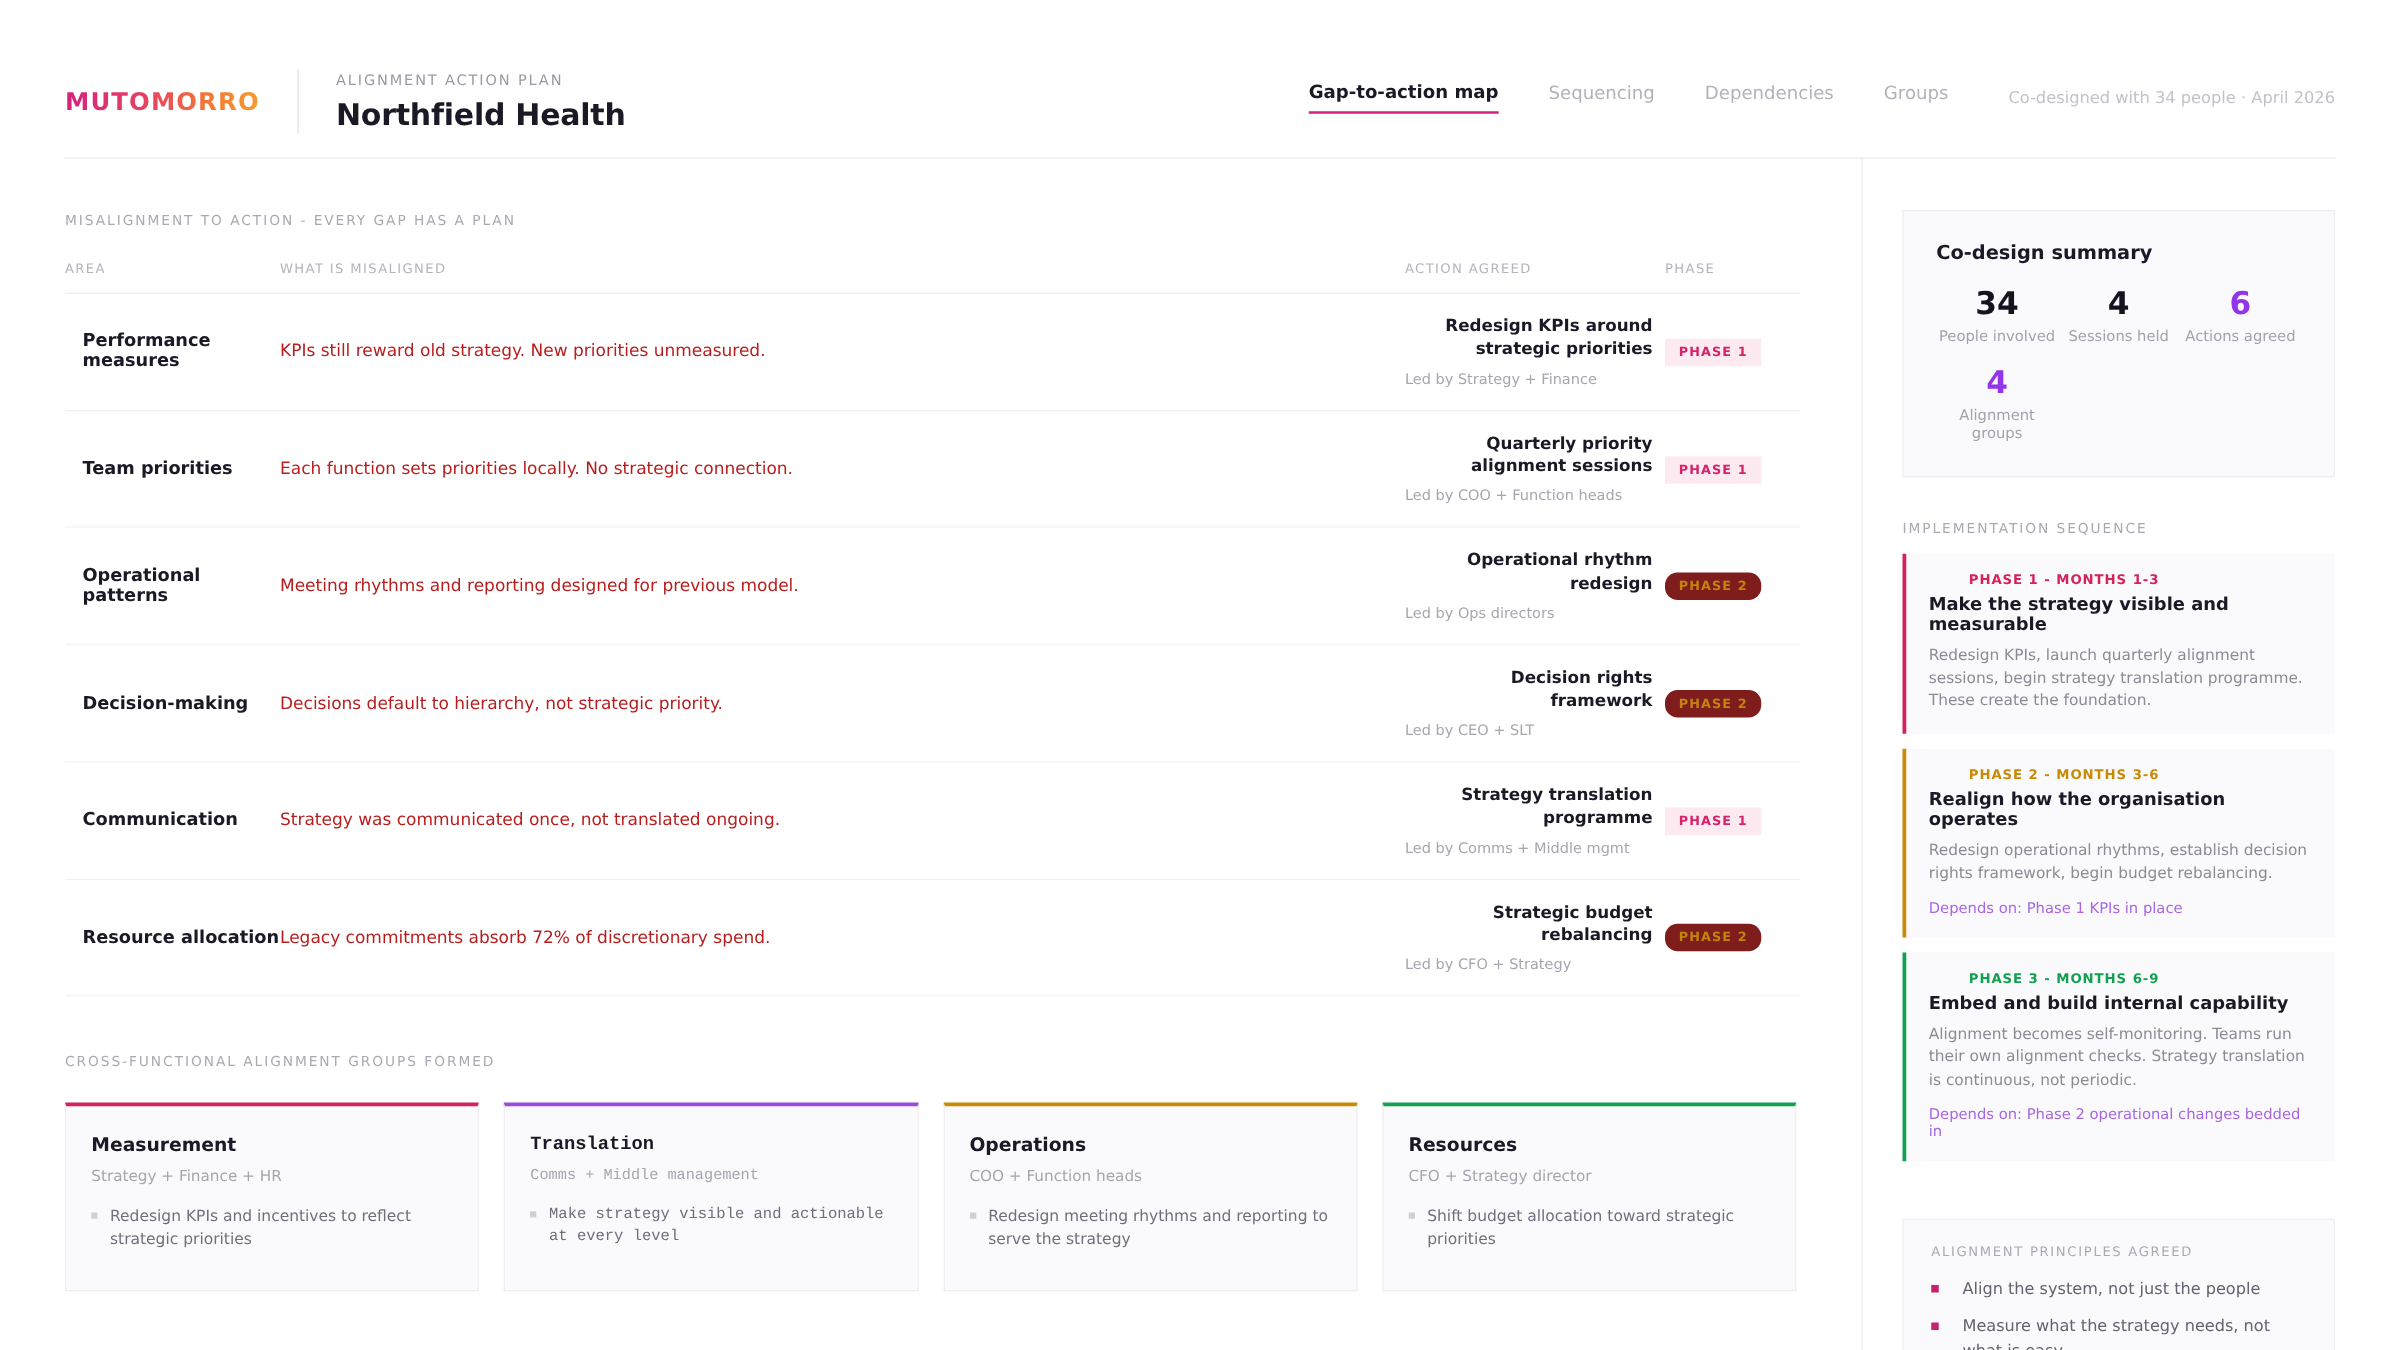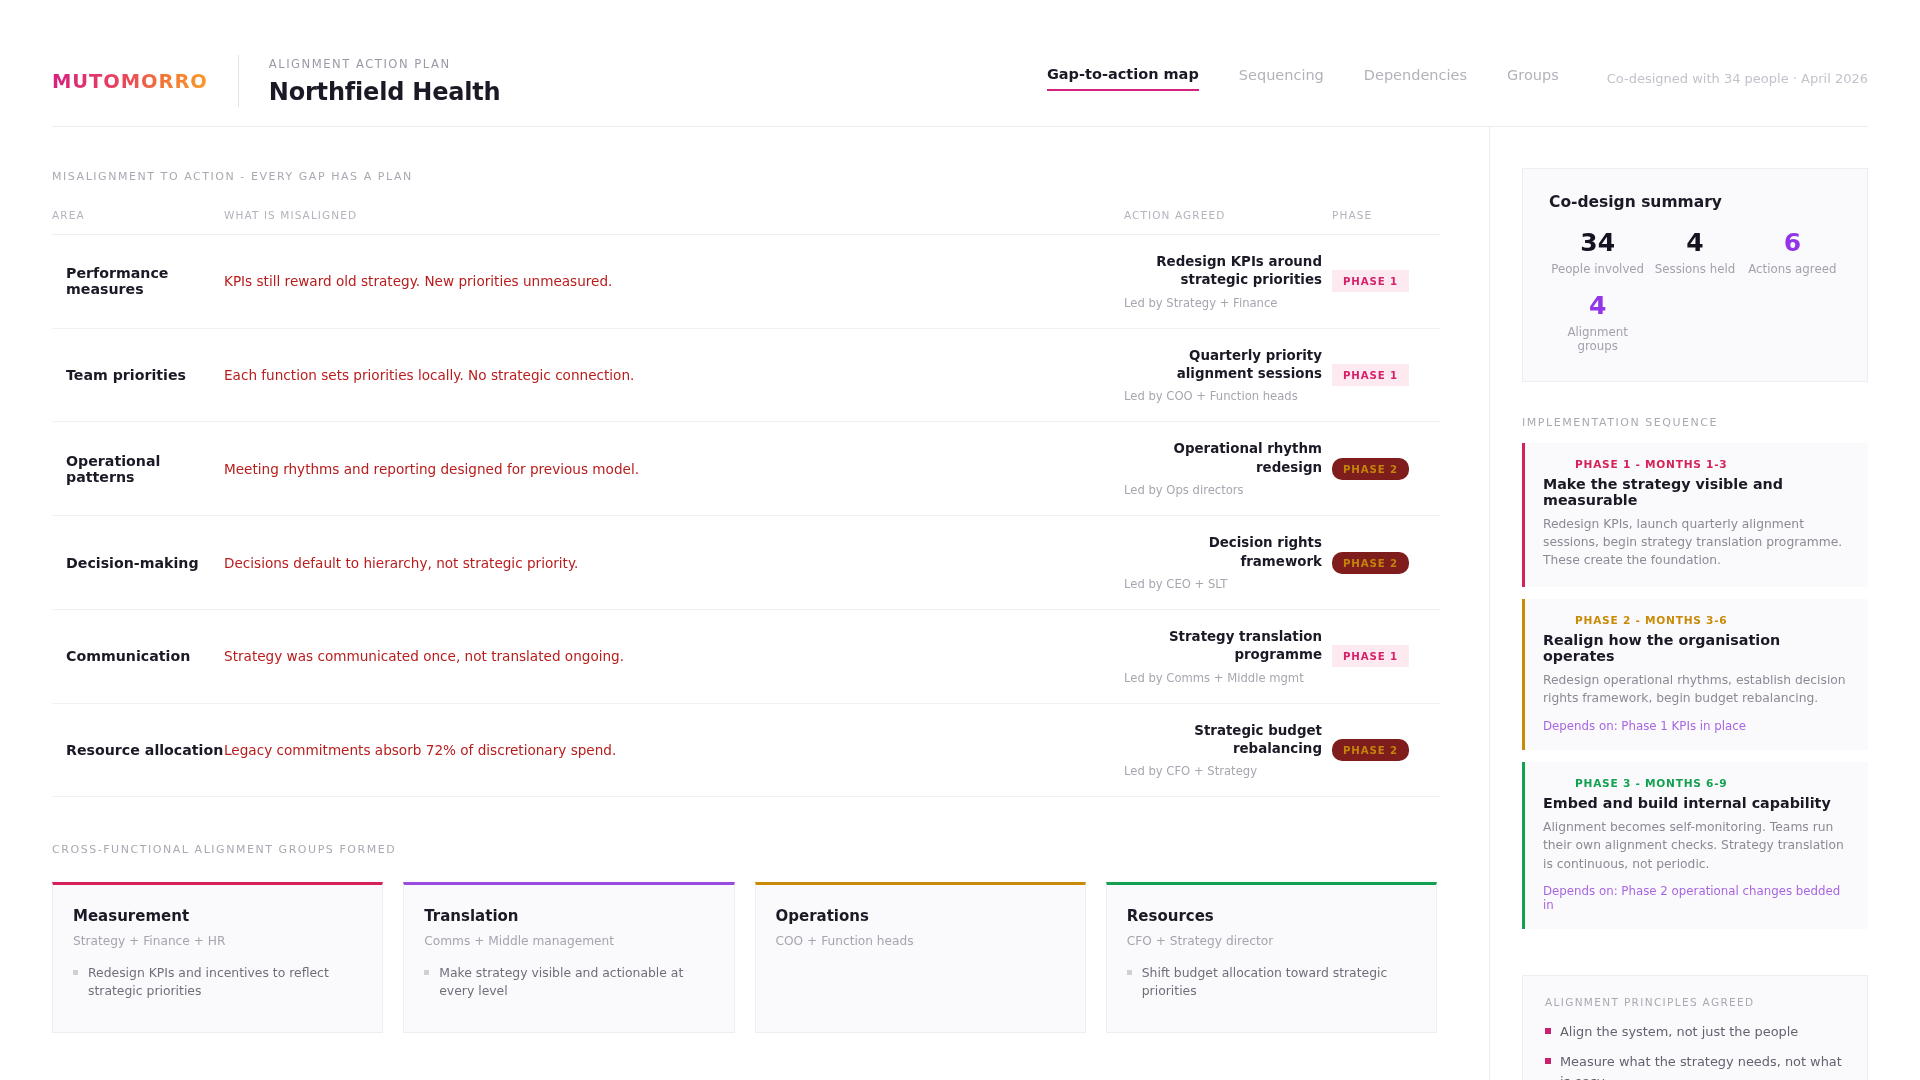--- a/index.html
+++ b/index.html
@@ -141,21 +141,21 @@
 
   .principles-card {
     background: #fafafc; border: 1px solid #eeeef2;
     padding: 20px 22px 22px 22px; margin-top: 46px;
   }
   .principles-label {
     font-size: 10.5px; letter-spacing: 1.35px; color: #a9a9b3;
     text-transform: uppercase; margin-bottom: 14px;
   }
   .principle {
-    display: flex; gap: 9px; font-size: 12.9px; color: #636370;
+    display: flex; gap: 19px; font-size: 12.9px; color: #636370;
     line-height: 1.5; margin-bottom: 11px;
   }
   .principle:last-child { margin-bottom: 0; }
   .bullet-pink { width: 6px; height: 6px; background: #c9206f; margin-top: 6px; flex-shrink: 0; }
 </style>
 </head>
 <body>
 
 <div class="page">
 
@@ -254,31 +254,35 @@
         <div class="section-label">CROSS-FUNCTIONAL ALIGNMENT GROUPS FORMED</div>
         <div class="group-grid" id="group-grid">
             <div class="group-card" style="border-top-color: rgb(214, 33, 90);">
               <div class="group-name">Measurement</div>
               <div class="group-members">Strategy + Finance + HR</div>
               <div class="group-item">
                 <span class="bullet-sq"></span>
                 <span>Redesign KPIs and incentives to reflect strategic priorities</span>
               </div>
             </div>
-            <div class="group-card" style="border-top-color: rgb(154, 76, 224);">
+            <div class="group-card" style="border-top-color: rgb(154, 76, 224); font-family: Liberation Mono, monospace;">
               <div class="group-name">Translation</div>
               <div class="group-members">Comms + Middle management</div>
               <div class="group-item">
                 <span class="bullet-sq"></span>
                 <span>Make strategy visible and actionable at every level</span>
               </div>
             </div>
             <div class="group-card" style="border-top-color: rgb(201, 138, 6);">
               <div class="group-name">Operations</div>
               <div class="group-members">COO + Function heads</div>
+              <div class="group-item">
+                <span class="bullet-sq"></span>
+                <span>Redesign meeting rhythms and reporting to serve the strategy</span>
+              </div>
             </div>
             <div class="group-card" style="border-top-color: rgb(18, 161, 80);">
               <div class="group-name">Resources</div>
               <div class="group-members">CFO + Strategy director</div>
               <div class="group-item">
                 <span class="bullet-sq"></span>
                 <span>Shift budget allocation toward strategic priorities</span>
               </div>
             </div>
           </div>

